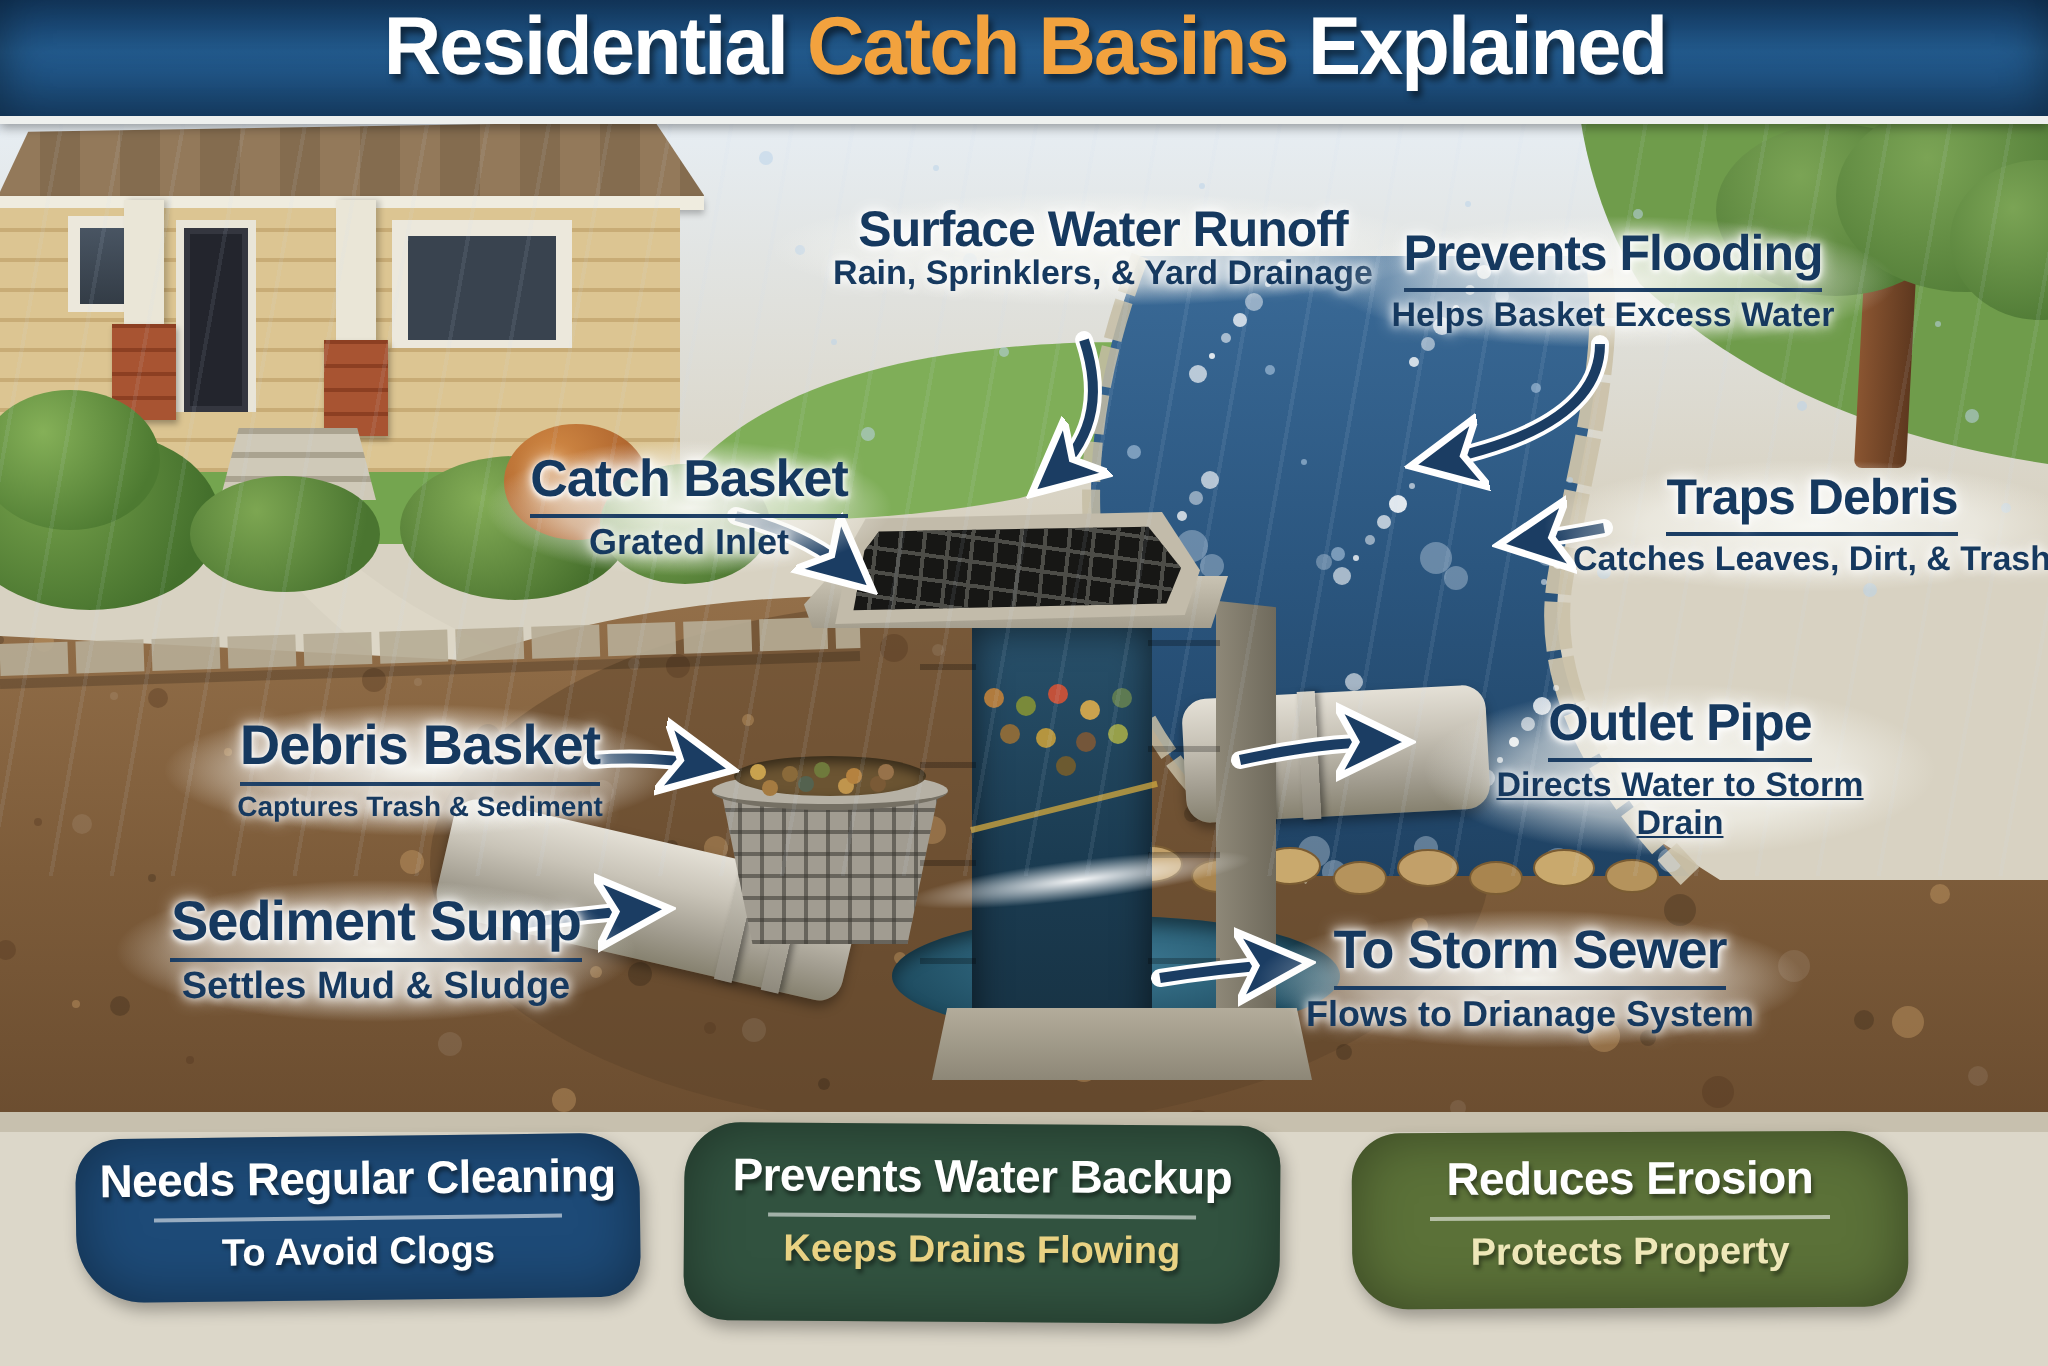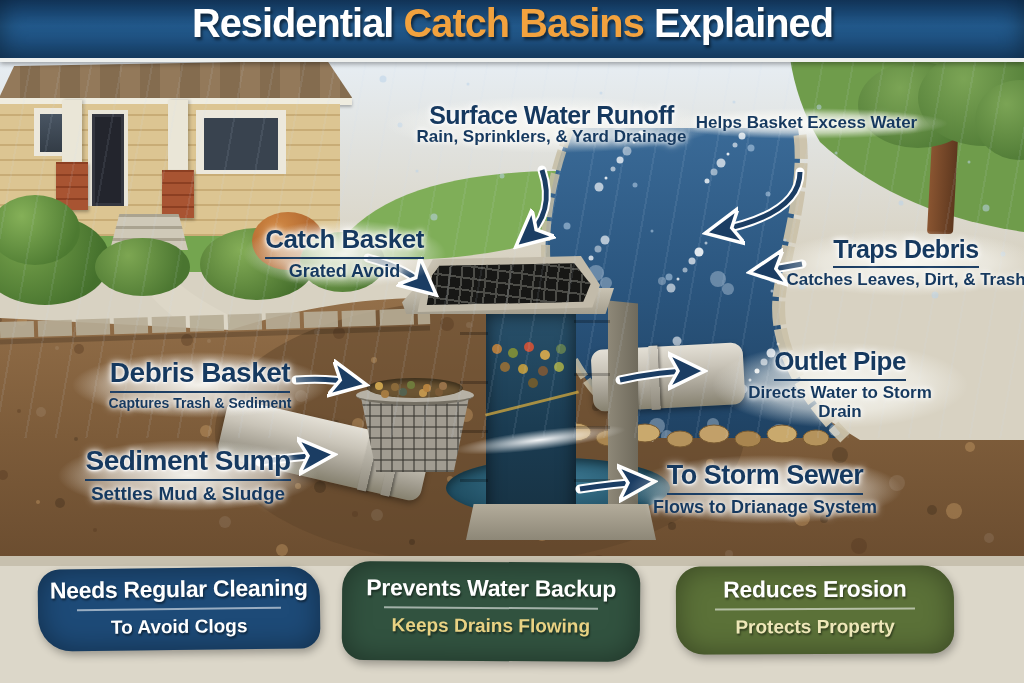--- a/index.html
+++ b/index.html
@@ -498,35 +498,36 @@
       <span class="hl">Catch Basins</span>
       <span>Explained</span>
     </div>
   </div>
 
   <div class="callout" style="left:385px;top:96px;width:305px;">
     <div class="t" style="font-size:25px">Surface Water Runoff</div>
     <div class="s">Rain, Sprinklers, &amp; Yard Drainage</div>
   </div>
   <div class="callout" style="left:665px;top:108px;width:255px;">
+    <div><span class="t u" style="font-size:25px">Prevents Flooding</span></div>
     <div class="s">Helps Basket Excess Water</div>
   </div>
   <div class="callout" style="left:243px;top:220px;width:175px;">
     <div><span class="t u" style="font-size:26px">Catch Basket</span></div>
-    <div class="s" style="font-size:18px">Grated Avoid</div>
+    <div class="s" style="font-size:18px">Grated Inlet</div>
   </div>
   <div class="callout" style="left:772px;top:230px;width:240px;">
     <div><span class="t u" style="font-size:25px">Traps Debris</span></div>
     <div class="s">Catches Leaves, Dirt, &amp; Trash</div>
   </div>
-  <div class="callout" style="left:72px;top:352px;width:228px;">
+  <div class="callout" style="left:82px;top:352px;width:228px;">
     <div><span class="t u" style="font-size:28px">Debris Basket</span></div>
     <div class="s" style="font-size:14px">Captures Trash &amp; Sediment</div>
   </div>
-  <div class="callout" style="left:712px;top:342px;width:228px;">
+  <div class="callout" style="left:712px;top:342px;width:228px;text-decoration:underline;">
     <div><span class="t u" style="font-size:26px">Outlet Pipe</span></div>
     <div class="s">Directs Water to Storm Drain</div>
   </div>
   <div class="callout" style="left:628px;top:455px;width:246px;">
     <div><span class="t u" style="font-size:27px">To Storm Sewer</span></div>
     <div class="s" style="font-size:18px">Flows to Drianage System</div>
   </div>
   <div class="callout" style="left:58px;top:440px;width:232px;">
     <div><span class="t u" style="font-size:28px">Sediment Sump</span></div>
     <div class="s" style="font-size:19px">Settles Mud &amp; Sludge</div>

